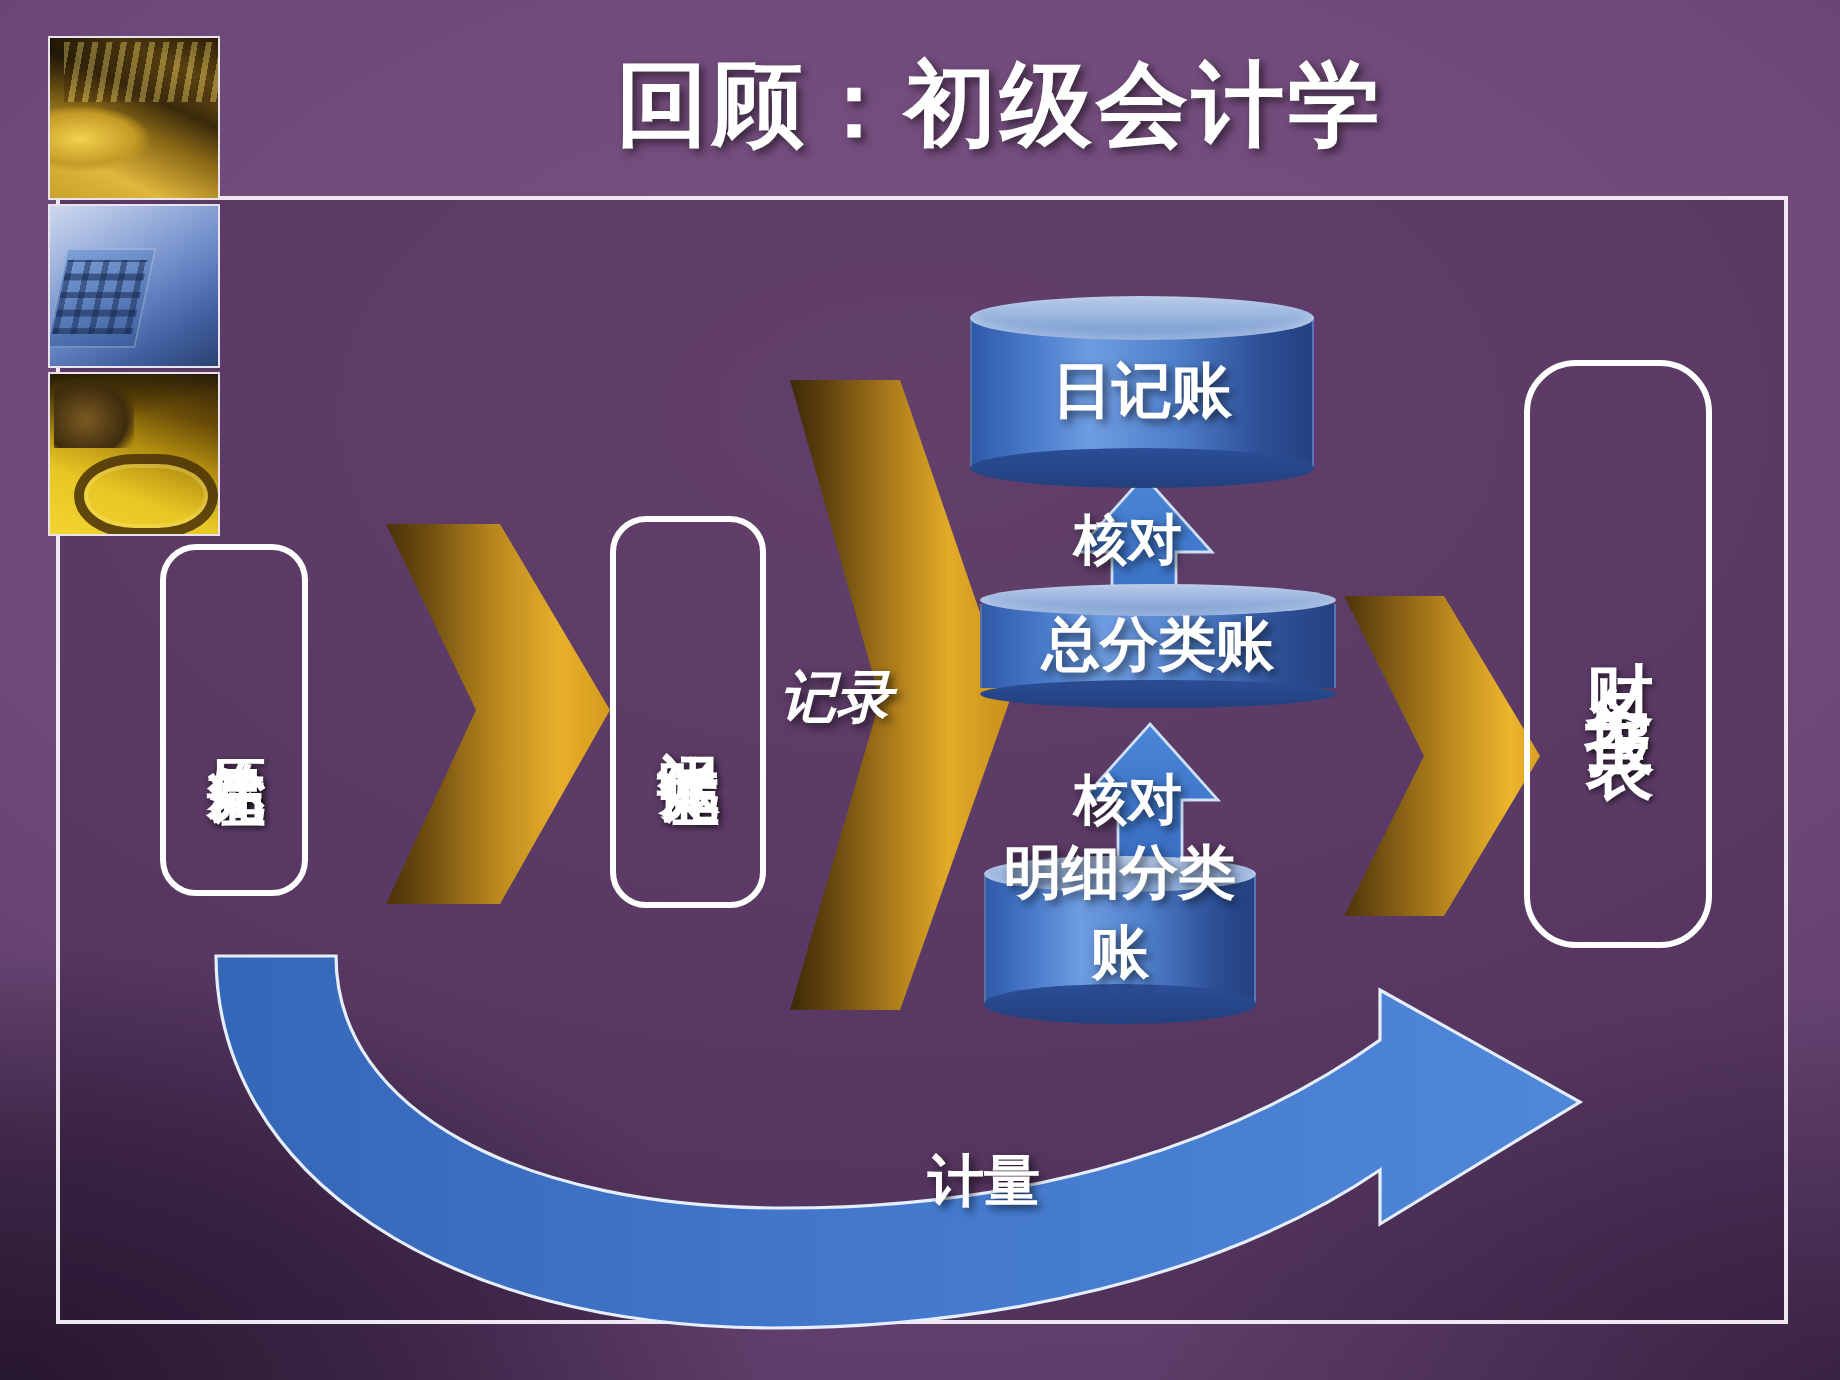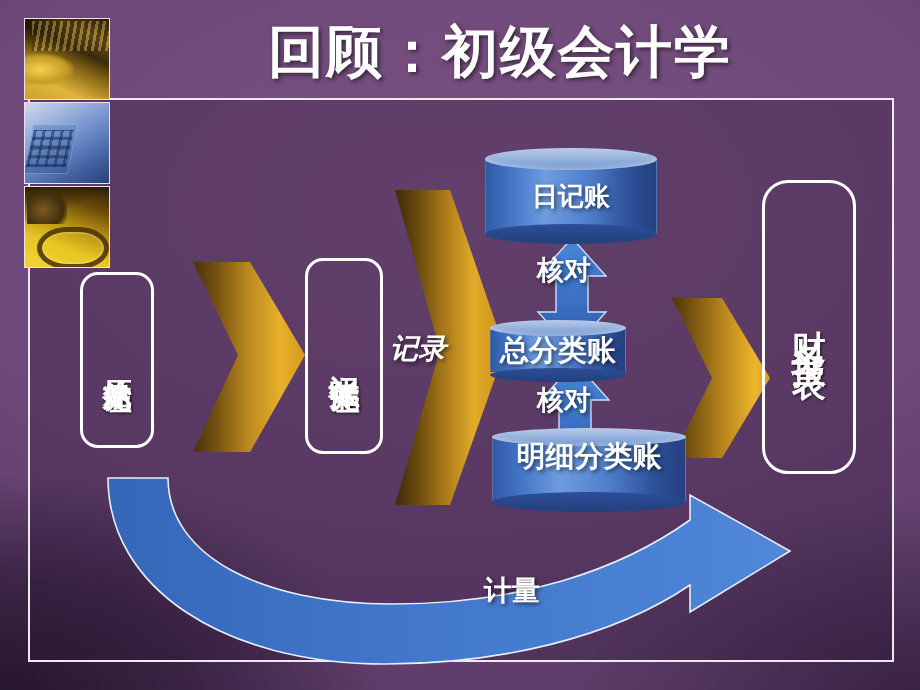--- a/index.html
+++ b/index.html
@@ -19,21 +19,21 @@
     background:
       radial-gradient(ellipse 60% 45% at 0% 100%, rgba(30,16,38,.85) 0%, rgba(30,16,38,.55) 35%, rgba(30,16,38,0) 70%),
       radial-gradient(ellipse 55% 40% at 100% 100%, rgba(30,16,38,.55) 0%, rgba(30,16,38,0) 70%);
     pointer-events:none;z-index:1;
   }
 
   
   #title{
     position:absolute;left:120px;top:14px;width:760px;height:78px;
     display:flex;align-items:center;justify-content:center;
-    color:#ffffff;font-size:56px;font-weight:bold;letter-spacing:2px;
+    color:#ffffff;font-size:46px;font-weight:bold;letter-spacing:2px;
     text-shadow:2px 2px 4px rgba(0,0,0,.55);
     z-index:6;white-space:nowrap;
   }
 
   
   #photostrip{position:absolute;left:24px;top:18px;width:86px;height:252px;z-index:7;}
   .photo{position:absolute;left:0;width:86px;height:82px;border:1px solid #e9e3ee;box-sizing:border-box;}
   .photo .ph-in{position:absolute;inset:0;overflow:hidden;}
   #photo1{top:0px;}
   #photo2{top:84px;}
@@ -112,38 +112,38 @@
   .cyl .bot{
     position:absolute;left:0;right:0;bottom:0;height:20px;border-radius:50%;
     background:linear-gradient(to bottom,#2b4e96 0%,#23407e 100%);
   }
   .cyl .lbl{
     position:absolute;left:0;right:0;top:50%;transform:translateY(-50%);
     text-align:center;color:#ffffff;font-weight:bold;
     text-shadow:2px 2px 4px rgba(0,0,0,.55);z-index:3;
   }
   #cyl-riji{left:485px;top:148px;width:172px;height:96px;}
-  #cyl-riji .lbl{font-size:26px;}
-  #cyl-zong{left:490px;top:320px;width:136px;height:62px;}
+  #cyl-riji .lbl{font-size:30px;}
+  #cyl-zong{left:490px;top:292px;width:178px;height:62px;}
   #cyl-zong .top{height:16px;}
   #cyl-zong .bot{height:14px;}
   #cyl-zong .lbl{font-size:29px;}
-  #cyl-ming{left:492px;top:428px;width:194px;height:84px;}
+  #cyl-ming{left:492px;top:428px;width:136px;height:84px;}
   #cyl-ming .top{height:18px;}
   #cyl-ming .lbl{font-size:29px;top:34%;}
 
   
   .flabel{position:absolute;color:#ffffff;font-weight:bold;
     text-shadow:2px 2px 4px rgba(0,0,0,.6);z-index:9;white-space:nowrap;}
   #lbl-queren{left:172px;top:310px;font-size:28px;text-align:center;line-height:1.12;}
   #lbl-jilu{left:390px;top:330px;font-size:28px;font-style:italic;}
   #lbl-baogao{left:663px;top:325px;font-size:28px;text-align:center;line-height:1.12;}
   #lbl-hedui1{left:537px;top:252px;font-size:27px;}
   #lbl-hedui2{left:537px;top:382px;font-size:27px;}
-  #lbl-jiliang{left:484px;top:572px;font-size:28px;}
+  #lbl-jiliang{left:464px;top:572px;font-size:28px;}
 
   .subline{display:block;}
 </style>
 </head>
 <body>
 
 <div id="slide">
 
   <div id="frame"></div>
 

